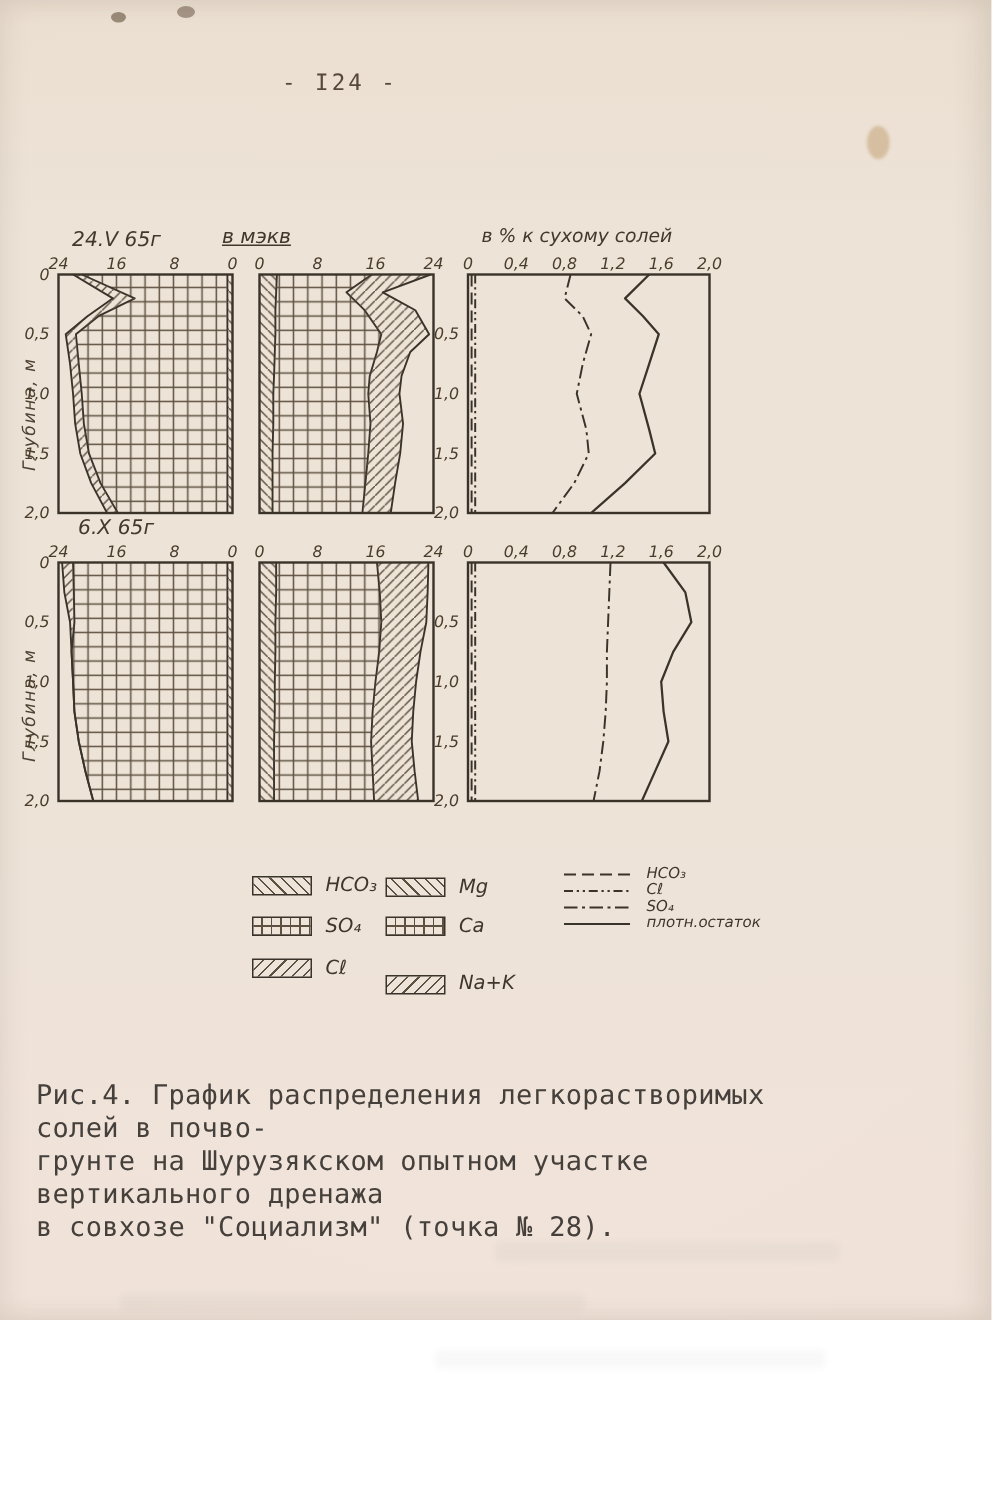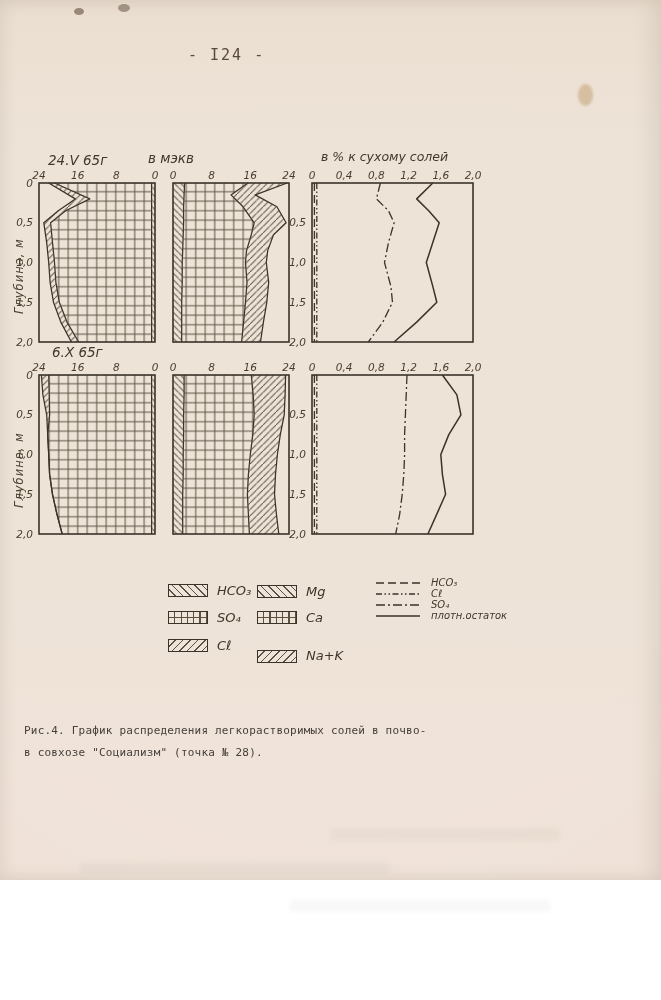--- a/index.html
+++ b/index.html
@@ -32,21 +32,21 @@
   .sw-backslash{background-image:repeating-linear-gradient(45deg, rgba(0,0,0,0) 0 4.2px, #5e5140 4.2px 5.3px);}
   .sw-slash{background-image:repeating-linear-gradient(135deg, rgba(0,0,0,0) 0 4.2px, #5e5140 4.2px 5.3px);}
   .sw-grid{background-image:repeating-linear-gradient(0deg, rgba(0,0,0,0) 0 5.2px, #5e5140 5.2px 6.3px),
            repeating-linear-gradient(90deg, rgba(0,0,0,0) 0 5.2px, #5e5140 5.2px 6.3px);}
   .leg-label{font:italic 13px "DejaVu Sans",sans-serif;color:#3f362a;}
   .line-item{position:absolute;display:flex;align-items:center;gap:10px;}
   .ll0{left:207px;top:0;} .ll1{left:207px;top:11px;} .ll2{left:207px;top:22px;} .ll3{left:207px;top:33px;align-items:center;}
   .line-label{font:italic 10px "DejaVu Sans",sans-serif;color:#3f362a;white-space:nowrap;}
   
   .caption{position:absolute;left:24px;top:720px;width:535px;
-    font-family:"DejaVu Sans Mono",monospace;font-size:11px;line-height:22px;
+    font-family:"DejaVu Sans Mono",monospace;font-size:18px;line-height:22px;
     color:#45403b;letter-spacing:0.2px;}
   
   .speck{position:absolute;border-radius:50%;}
   .sp1{left:74px;top:8px;width:10px;height:7px;background:rgba(88,68,48,.55);}
   .sp2{left:118px;top:4px;width:12px;height:8px;background:rgba(80,60,45,.45);}
   .sp3{left:578px;top:84px;width:15px;height:22px;background:rgba(168,118,52,.32);filter:blur(1px);}
   .ghost{position:absolute;background:#75836f;opacity:.05;filter:blur(2px);border-radius:3px;}
   .g1{left:330px;top:828px;width:230px;height:13px;}
   .g2{left:80px;top:862px;width:310px;height:12px;}
   .g3{left:290px;top:900px;width:260px;height:12px;}
@@ -59,21 +59,21 @@
   <div class="pagenum">- I24 -</div>
 
   <div class="speck sp1"></div>
   <div class="speck sp2"></div>
   <div class="speck sp3"></div>
   <div class="ghost g1"></div>
   <div class="ghost g2"></div>
   <div class="ghost g3"></div>
 
   <div class="hw" style="left:48px;top:152px;">24.V 65г</div>
-  <div class="hw" style="left:148px;top:150px;">в мэкв</div>
+  <div class="hw" style="left:148px;top:150px;text-decoration:underline;">в мэкв</div>
   <div class="hw small" style="left:321px;top:149px;">в % к сухому солей</div>
   <div class="depth-axis" style="left:12px;top:314px;">Глубина, м</div>
 
   <svg class="panel" width="141" height="176" style="left: 16px; top: 168px; position: absolute;">
       <text x="23.0" y="11" text-anchor="middle">24</text>
       <text x="61.7" y="11" text-anchor="middle">16</text>
       <text x="100.3" y="11" text-anchor="middle">8</text>
       <text x="139.0" y="11" text-anchor="middle">0</text>
       <text x="17" y="18.5" text-anchor="end">0</text>
       <text x="17" y="58.3" text-anchor="end">0,5</text>
@@ -266,16 +266,17 @@
     <div class="line-item ll3">
       <svg width="46" height="10">
           <line x1="1" y1="5" x2="45" y2="5" stroke="#3a332a" stroke-width="1.4"></line>
         </svg>
       <span class="line-label">плотн.остаток</span>
     </div>
   </div>
 
   <div class="caption">
     <div>Рис.4. График распределения легкорастворимых солей в почво-</div>
+    <div>грунте на Шурузякском опытном участке вертикального дренажа</div>
     <div>в совхозе "Социализм" (точка № 28).</div>
   </div>
 
 </div>
 
 </body></html>

